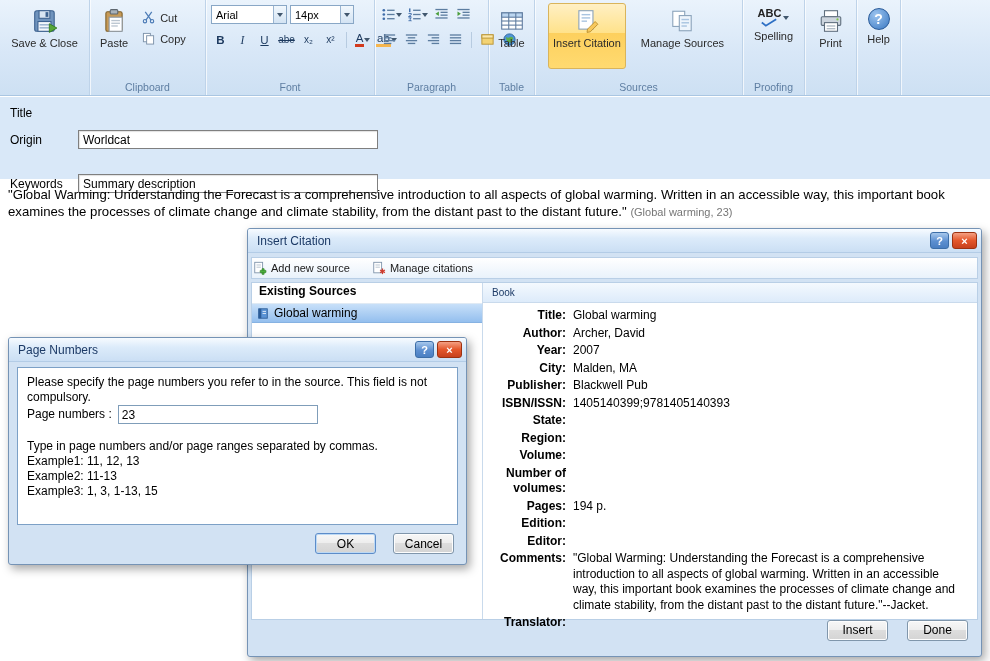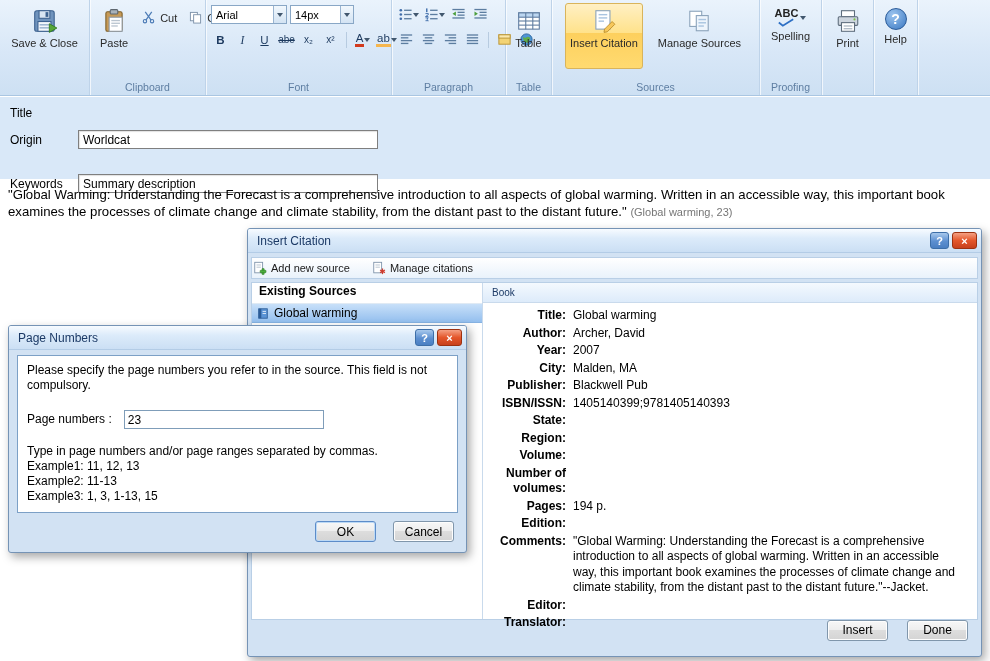--- a/index.html
+++ b/index.html
@@ -15,21 +15,21 @@
     box-shadow:1px 0 0 rgba(255,255,255,.7); display:flex; align-items:flex-start; gap:3px; }
   .rgroup-label { position:absolute; left:0; right:0; bottom:2px; text-align:center;
     font-size:10.5px; color:#5e7ea2; }
   .bigbtn { display:flex; flex-direction:column; align-items:center; gap:3px;
     border:1px solid transparent; border-radius:3px; background:none; padding:4px 4px 2px;
     font-size:11px; color:#2a2a2a; height:66px; white-space:nowrap; }
   .bigbtn.active { background:linear-gradient(#fff0c4,#ffe28b 45%,#fdd05e 46%,#ffda70);
     border-color:#d9b45b; }
   .smallbtn { display:flex; align-items:center; gap:5px; border:1px solid transparent;
     background:none; font-size:11px; color:#2a2a2a; padding:2px 5px; height:21px; }
-  .stack { display:flex; flex-direction:row; padding-top:4px; }
+  .stack { display:flex; flex-direction:column; padding-top:4px; }
   .rows { display:flex; flex-direction:column; gap:6px; padding-top:2px; }
   .rowline { display:flex; align-items:center; gap:3px; }
   .combo { display:flex; align-items:center; height:19px; background:#fff;
     border:1px solid #89a7c6; font-size:11px; padding-left:4px; }
   .combo .cval { flex:1; overflow:hidden; white-space:nowrap; }
   .combo .carr { width:13px; align-self:stretch; margin-left:3px; border-left:1px solid #9ab4d0;
     background:linear-gradient(#f2f8fd,#d3e3f3); display:flex; align-items:center; justify-content:center; }
   .tri { width:0; height:0; border:3px solid transparent; border-top:4px solid #41576e; margin-top:4px; }
   .tbtn { min-width:19px; height:19px; border:1px solid transparent; border-radius:2px;
     display:flex; align-items:center; justify-content:center; font-size:11.5px;
@@ -86,24 +86,24 @@
   .bookfields { border-collapse:collapse; font-size:12px; margin-top:4px; width:100%; }
   .bookfields td { padding:1px 0; line-height:15.5px; vertical-align:top; }
   .bookfields .bf-l { font-weight:bold; text-align:right; width:88px; padding-right:5px;padding-left:13px; }
   .bookfields .bf-v { padding-left:2px; padding-right:12px; }
   .ic-bottom { height:20px; display:flex; align-items:center; justify-content:flex-end; gap:19px; padding:0 13px; }
   .pbtn { min-width:61px; height:21px; font-size:12px; color:#000; border:1px solid #8096ab; border-radius:3px;
     background:linear-gradient(#f7f7f7,#eeeeee 45%,#dddddd 50%,#d4d4d4); box-shadow:inset 0 0 0 1px #fdfdfd; }
   .pbtn.default { border-color:#5c8cc9; box-shadow:inset 0 0 0 1px #bcd9f5; }
 
   
-  .dlg-pn { left:8px; top:325px; width:459px; height:228px; z-index:20; }
+  .dlg-pn { left:8px; top:337px; width:459px; height:228px; z-index:20; }
   .pn-box { margin:5px 8px 0; background:#fff; border:1px solid #7ca0c6; height:158px;
     padding:7px 9px; font-size:12px; line-height:15px; color:#000; }
-  .pn-inputrow { margin-top:17px; display:flex; align-items:center; gap:12px; }
+  .pn-inputrow { display:flex; align-items:center; gap:6px; }
   .pn-input { width:200px; height:19px; border:1px solid #7f9db9; font-size:12px; padding:1px 3px;
     font-family:"Liberation Sans",sans-serif; }
   .pn-hint { margin-top:15px; }
   .pn-buttons { display:flex; justify-content:flex-end; gap:17px; padding:8px 12px 0; }
 </style>
 </head>
 <body>
 
 <div class="screen">
 
@@ -150,21 +150,21 @@
           <svg width="13" height="13" viewBox="0 0 14 14">
             <rect x="1.5" y="1.5" width="7.5" height="9" fill="#fff" stroke="#7d92a9"></rect>
             <rect x="5" y="4" width="7.5" height="9" fill="#fff" stroke="#7d92a9"></rect>
           </svg>
           <span>Copy</span>
         </button>
       </div>
       <div class="rgroup-label">Clipboard</div>
     </div>
 
-    <div class="rgroup" style="width:186px;">
+    <div class="rgroup" style="width:169px;">
       <div class="rows">
         <div class="rowline">
           <div class="combo" style="width:76px">
             <span class="cval">Arial</span>
             <span class="carr">
                 <span class="tri"></span>
               </span>
           </div>
           <div class="combo" style="width:64px">
             <span class="cval">14px</span>
@@ -480,26 +480,26 @@
               </tr>
             <tr>
                 <td class="bf-l">Pages:</td>
                 <td class="bf-v">194 p.</td>
               </tr>
             <tr>
                 <td class="bf-l">Edition:</td>
                 <td class="bf-v"></td>
               </tr>
             <tr>
+                <td class="bf-l">Editor:</td>
+                <td class="bf-v"></td>
+              </tr>
+            <tr>
                 <td class="bf-l">Comments:</td>
                 <td class="bf-v">"Global Warming: Understanding the Forecast is a comprehensive introduction to all aspects of global warming. Written in an accessible way, this important book examines the processes of climate change and climate stability, from the distant past to the distant future."--Jacket.</td>
-              </tr>
-            <tr>
-                <td class="bf-l">Editor:</td>
-                <td class="bf-v"></td>
               </tr>
             <tr>
                 <td class="bf-l">Translator:</td>
                 <td class="bf-v"></td>
               </tr>
           </tbody>
         </table>
       </div>
     </div>
 

